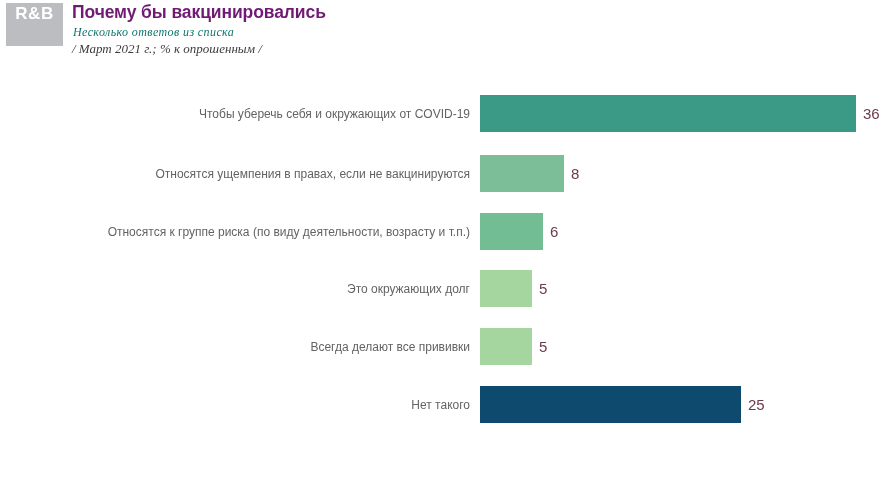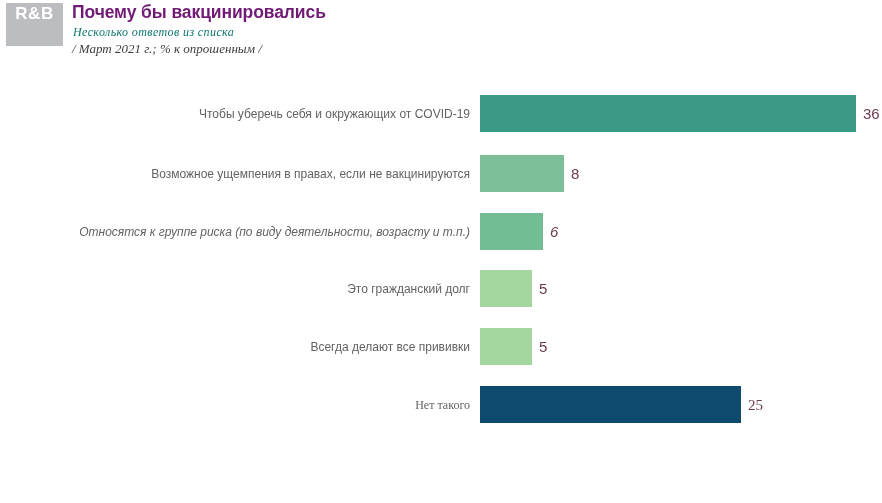--- a/index.html
+++ b/index.html
@@ -142,37 +142,37 @@
 
 </div>
 
 <div id="chart">
     <div class="row" style="top: 25px; height: 37px;">
       <div class="cat-label" style="top: 12px;">Чтобы уберечь себя и окружающих  от COVID-19</div>
       <div class="bar" style="top: 0px; width: 376px; height: 37px; background: rgb(58, 154, 133);"></div>
       <div class="val-label" style="left: 863px; top: 13px;">36</div>
     </div>
     <div class="row" style="top: 85px; height: 37px;">
-      <div class="cat-label" style="top: 12px;">Возможное ущемпения  в правах, если не вакцинируются</div>
+      <div class="cat-label" style="top: 12px;">Относятся ущемпения  в правах, если не вакцинируются</div>
       <div class="bar" style="top: 0px; width: 84px; height: 37px; background: rgb(124, 190, 151);"></div>
       <div class="val-label" style="left: 571px; top: 13px;">8</div>
     </div>
-    <div class="row" style="top: 143px; height: 37px; font-style: italic;">
+    <div class="row" style="top: 143px; height: 37px;">
       <div class="cat-label" style="top: 12px;">Относятся к группе риска (по виду деятельности,  возрасту и т.п.)</div>
       <div class="bar" style="top: 0px; width: 63px; height: 37px; background: rgb(115, 189, 148);"></div>
       <div class="val-label" style="left: 550px; top: 13px;">6</div>
     </div>
     <div class="row" style="top: 200px; height: 37px;">
-      <div class="cat-label" style="top: 12px;">Это гражданский  долг</div>
+      <div class="cat-label" style="top: 12px;">Это окружающих  долг</div>
       <div class="bar" style="top: 0px; width: 52px; height: 37px; background: rgb(166, 214, 160);"></div>
       <div class="val-label" style="left: 539px; top: 13px;">5</div>
     </div>
     <div class="row" style="top: 258px; height: 37px;">
       <div class="cat-label" style="top: 12px;">Всегда делают  все прививки</div>
       <div class="bar" style="top: 0px; width: 52px; height: 37px; background: rgb(166, 214, 160);"></div>
       <div class="val-label" style="left: 539px; top: 13px;">5</div>
     </div>
-    <div class="row" style="top: 316px; height: 37px; font-family: Liberation Serif, serif;">
+    <div class="row" style="top: 316px; height: 37px;">
       <div class="cat-label" style="top: 12px;">Нет такого</div>
       <div class="bar" style="top: 0px; width: 261px; height: 37px; background: rgb(13, 74, 110);"></div>
       <div class="val-label" style="left: 748px; top: 13px;">25</div>
     </div>
   </div>
 
 </body></html>

